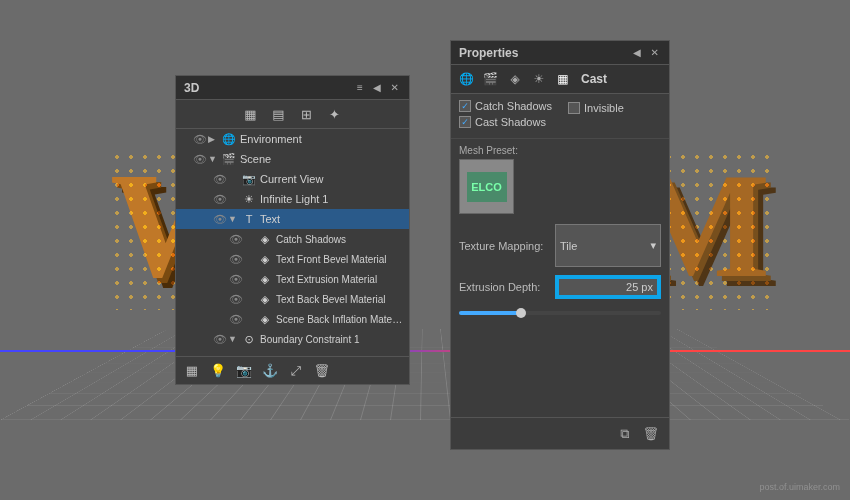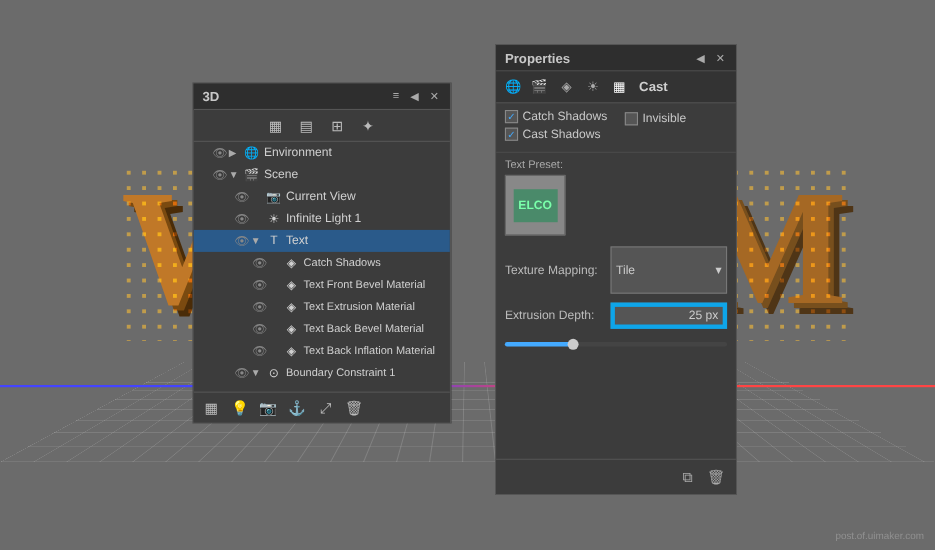--- a/index.html
+++ b/index.html
@@ -546,21 +546,21 @@
       <div class="layer-vis">👁</div>
       <div class="expand-btn" style="visibility:hidden"> </div>
       <div class="layer-icon">◈</div>
       <div class="layer-label" style="font-size:10px;">Text Back Bevel Material</div>
     </div>
 
     <div class="layer-row indent-3">
       <div class="layer-vis">👁</div>
       <div class="expand-btn" style="visibility:hidden"> </div>
       <div class="layer-icon">◈</div>
-      <div class="layer-label" style="font-size:10px;">Text Back Inflation Material</div>
+      <div class="layer-label" style="font-size:10px;">Scene Back Inflation Material</div>
     </div>
 
     <div class="layer-row indent-2">
       <div class="layer-vis">👁</div>
       <div class="expand-btn">▼</div>
       <div class="layer-icon">⊙</div>
       <div class="layer-label" style="font-size:10px;">Boundary Constraint 1</div>
     </div>
   </div>
 
@@ -604,21 +604,21 @@
       </div>
     </div>
     <div class="checkbox-row">
       <div class="cb checked"></div>
       <span class="cb-label">Cast Shadows</span>
     </div>
   </div>
 
   <div class="shape-deform-row">
     <div class="shape-preset-block">
-      <span class="block-label">Text Preset:</span>
+      <span class="block-label">Mesh Preset:</span>
       <div class="shape-thumb">
         <div style="font-size:10px; color:#333; text-align:center; padding:2px;">
           <div style="background:#4a8a6a; width:40px; height:30px; margin:0 auto; display:flex; align-items:center; justify-content:center;">
             <span style="color:#7affaa; font-size:11px; font-weight:bold;">ELCO</span>
           </div>
         </div>
       </div>
     </div>
   </div>
 

